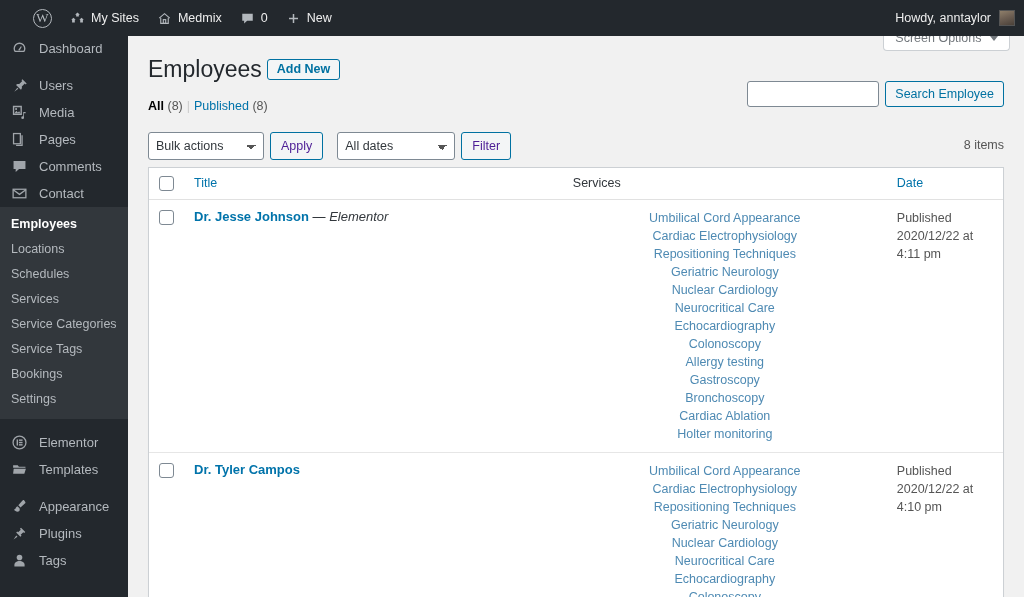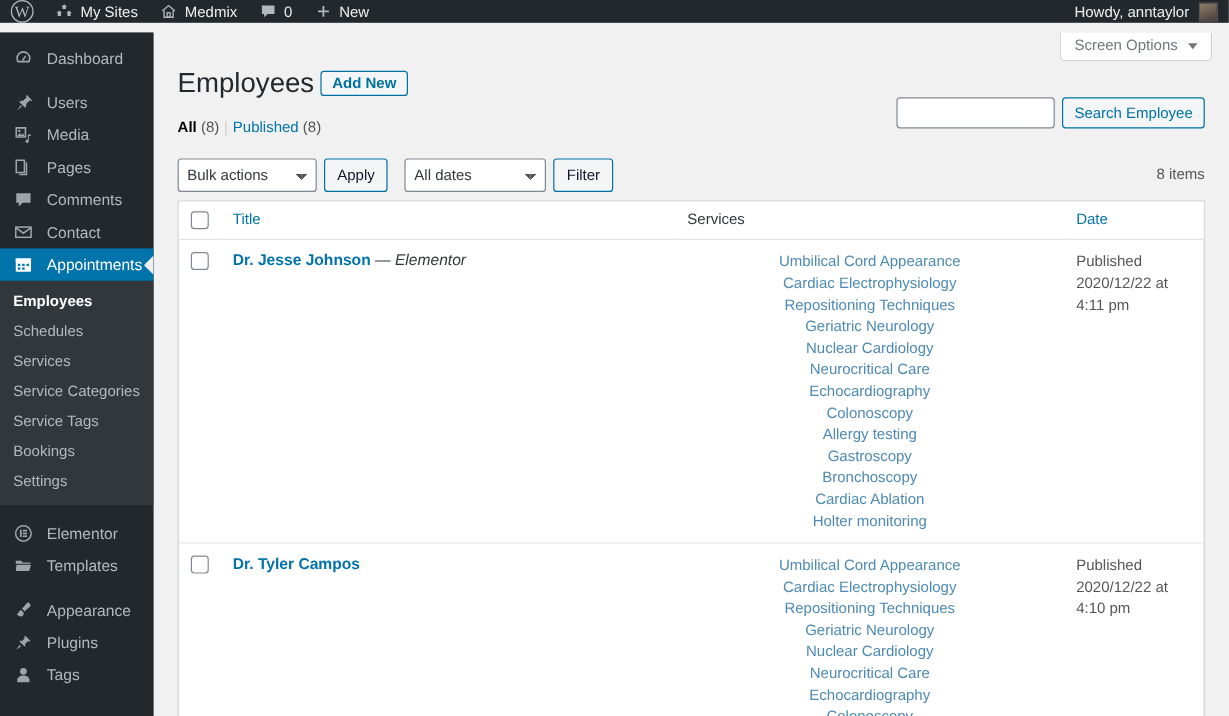--- a/index.html
+++ b/index.html
@@ -9,26 +9,27 @@
     overflow: hidden;
     background: #f1f1f1;
     font-family: "Liberation Sans", sans-serif;
     font-size: 13px;
     color: #444;
   }
 
   
   #adminbar {
     position: absolute; top: 0; left: 0;
-    width: 1024px; height: 19px;
+    width: 1024px; height: 36px;
     background: #23282d;
     color: #eee;
     display: flex; align-items: center;
     font-size: 12.5px;
     z-index: 50;
+    padding-left: 24px;
   }
   .ab-item {
     display: flex; align-items: center;
     height: 27px; padding: 0 9px;
     color: #eee; cursor: pointer;
     white-space: nowrap;
   }
   .ab-item .ab-ico { display: inline-flex; align-items: center; margin-right: 6px; }
   .ab-spacer { flex: 1 1 auto; }
   .ab-right { margin-left: auto; }
@@ -186,21 +187,21 @@
       calc(100% - 7px) 12px;
     background-size: 5px 5px, 5px 5px;
     background-repeat: no-repeat;
     font-family: "Liberation Sans", sans-serif;
     cursor: pointer;
   }
   .button-secondary {
     height: 28px; padding: 0 10px;
     margin-left: 6px;
     background: #f3f5f6; border: 1px solid #0071a1;
-    border-radius: 3px; color: #0f172a;
+    border-radius: 3px; color: #4c1d95;
     font-size: 12.5px; cursor: pointer;
     font-family: "Liberation Sans", sans-serif;
     line-height: 26px;
   }
   .displaying-num {
     position: absolute; right: 0; top: 7px;
     color: #555; font-size: 12.5px;
   }
 
   
@@ -368,38 +369,27 @@
   <div class="menu-top">
     <span class="mico">
       <svg width="17" height="17" viewBox="0 0 20 20" fill="none" stroke="currentColor" stroke-width="1.5">
         <rect x="2.5" y="5" width="15" height="10"></rect>
         <path d="M2.5 5.5L10 11l7.5-5.5"></path>
       </svg>
     </span>
     <span>Contact</span>
   </div>
 
-  <div class="menu-top current">
-    <span class="mico">
-      <svg width="17" height="17" viewBox="0 0 20 20" fill="currentColor">
-        <rect x="2.5" y="4" width="15" height="13" rx="1"></rect>
-        <rect x="2.5" y="4" width="15" height="3.4" fill="currentColor"></rect>
-        <rect x="4.6" y="9.2" width="2.4" height="2.2" fill="#0073aa"></rect>
-        <rect x="8.8" y="9.2" width="2.4" height="2.2" fill="#0073aa"></rect>
-        <rect x="13" y="9.2" width="2.4" height="2.2" fill="#0073aa"></rect>
-        <rect x="4.6" y="12.8" width="2.4" height="2.2" fill="#0073aa"></rect>
-        <rect x="8.8" y="12.8" width="2.4" height="2.2" fill="#0073aa"></rect>
-      </svg>
-    </span>
-    <span>Appointments</span>
-  </div>
 
   <div id="submenu">
     <div class="submenu-item current">
       <span>Employees</span>
+    </div>
+    <div class="submenu-item">
+      <span>Locations</span>
     </div>
     <div class="submenu-item">
       <span>Schedules</span>
     </div>
     <div class="submenu-item">
       <span>Services</span>
     </div>
     <div class="submenu-item">
       <span>Service Categories</span>
     </div>

